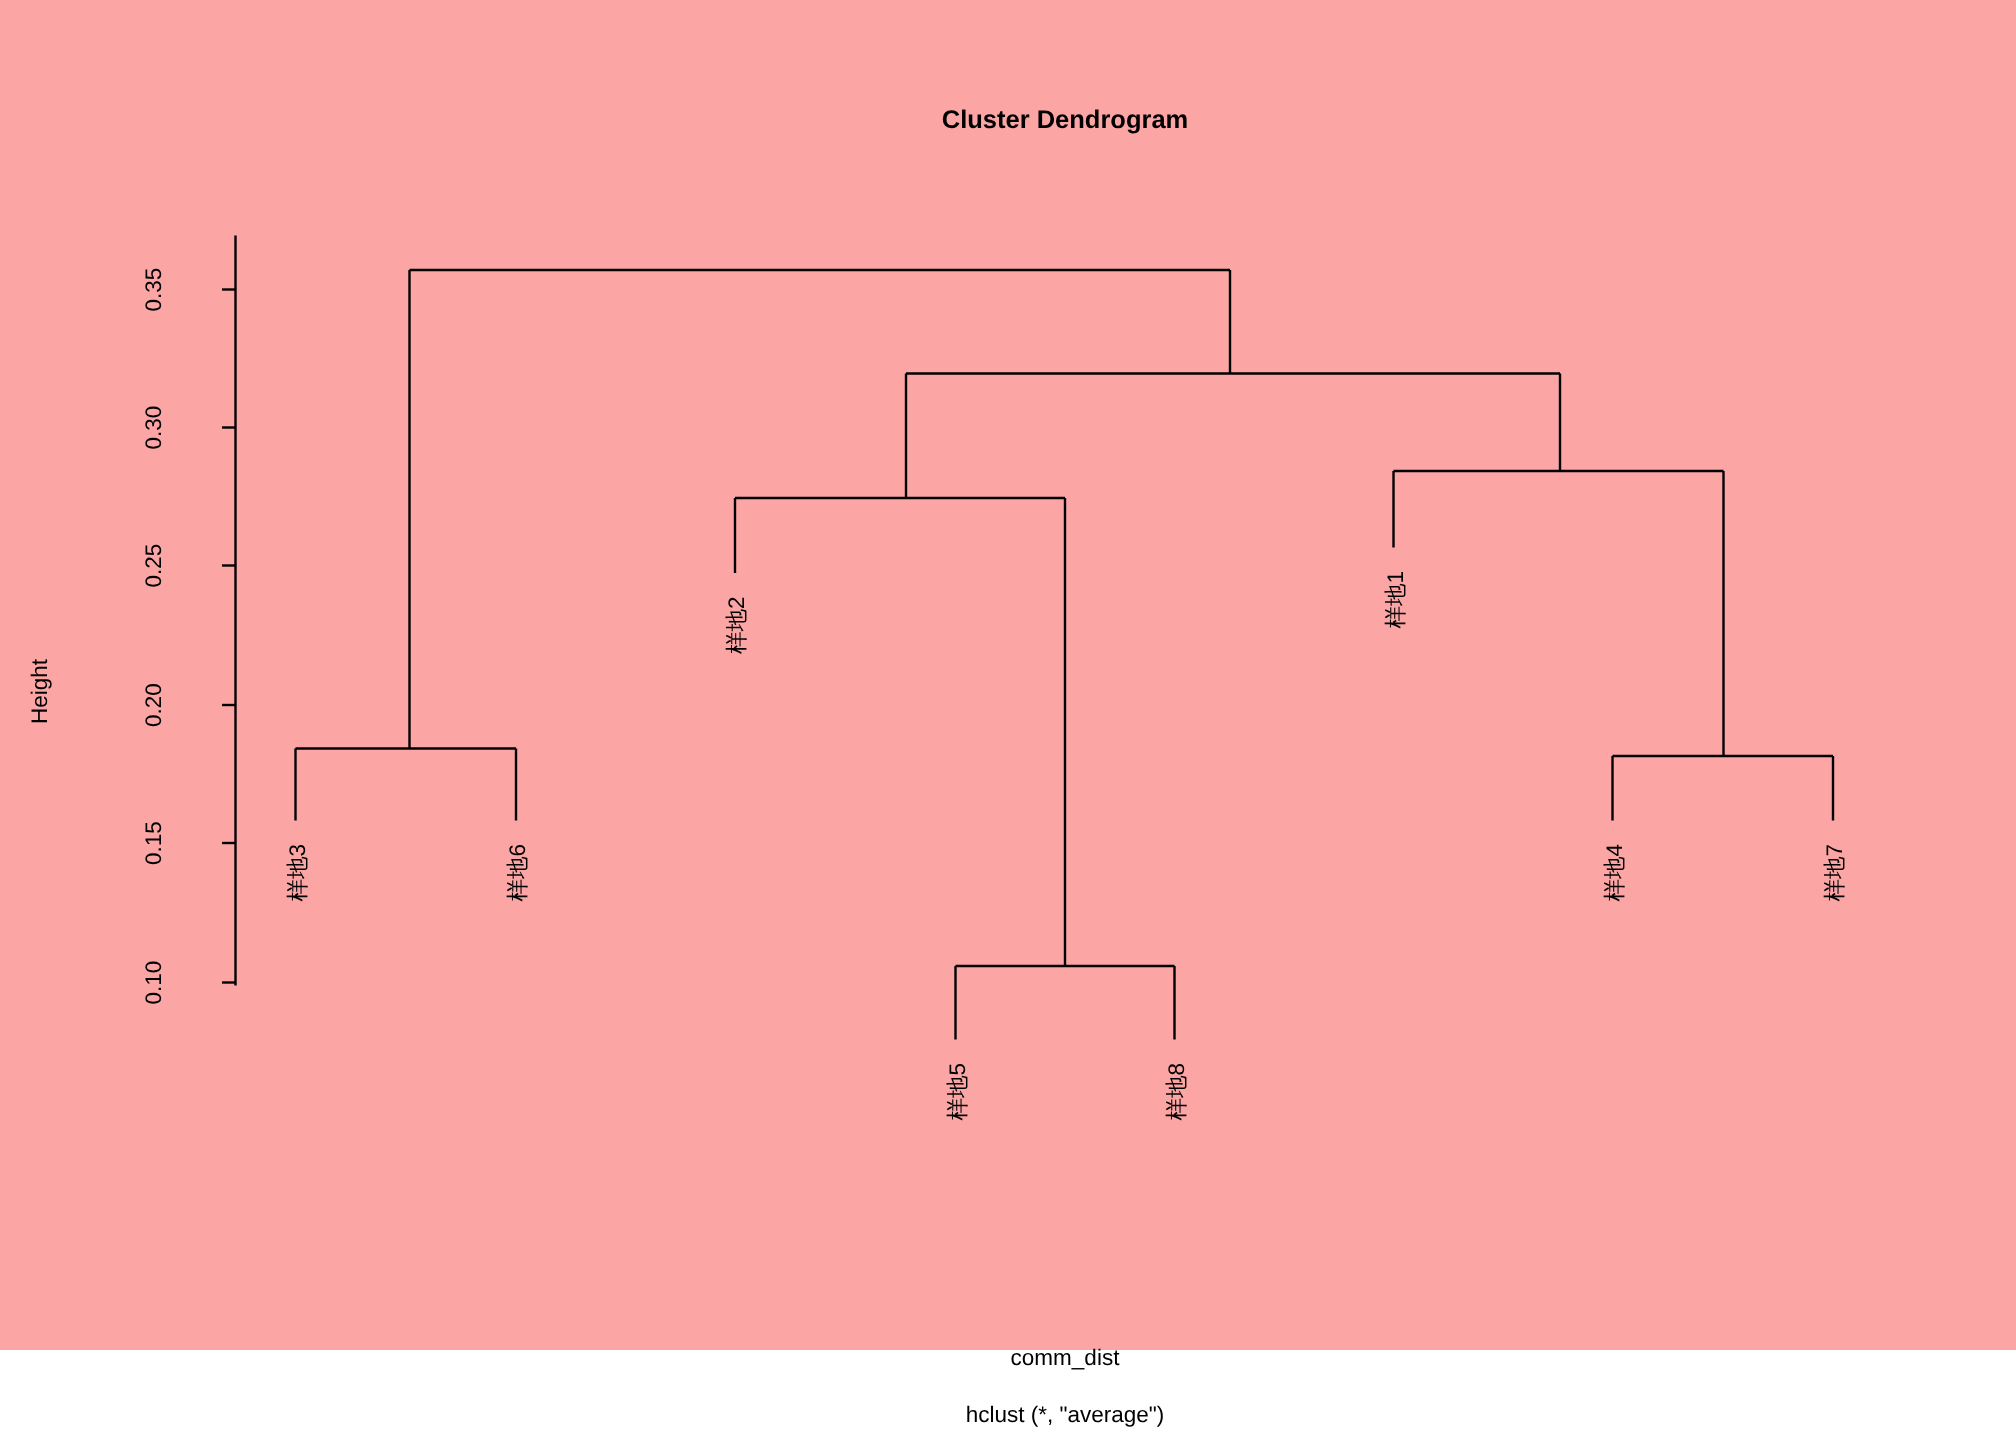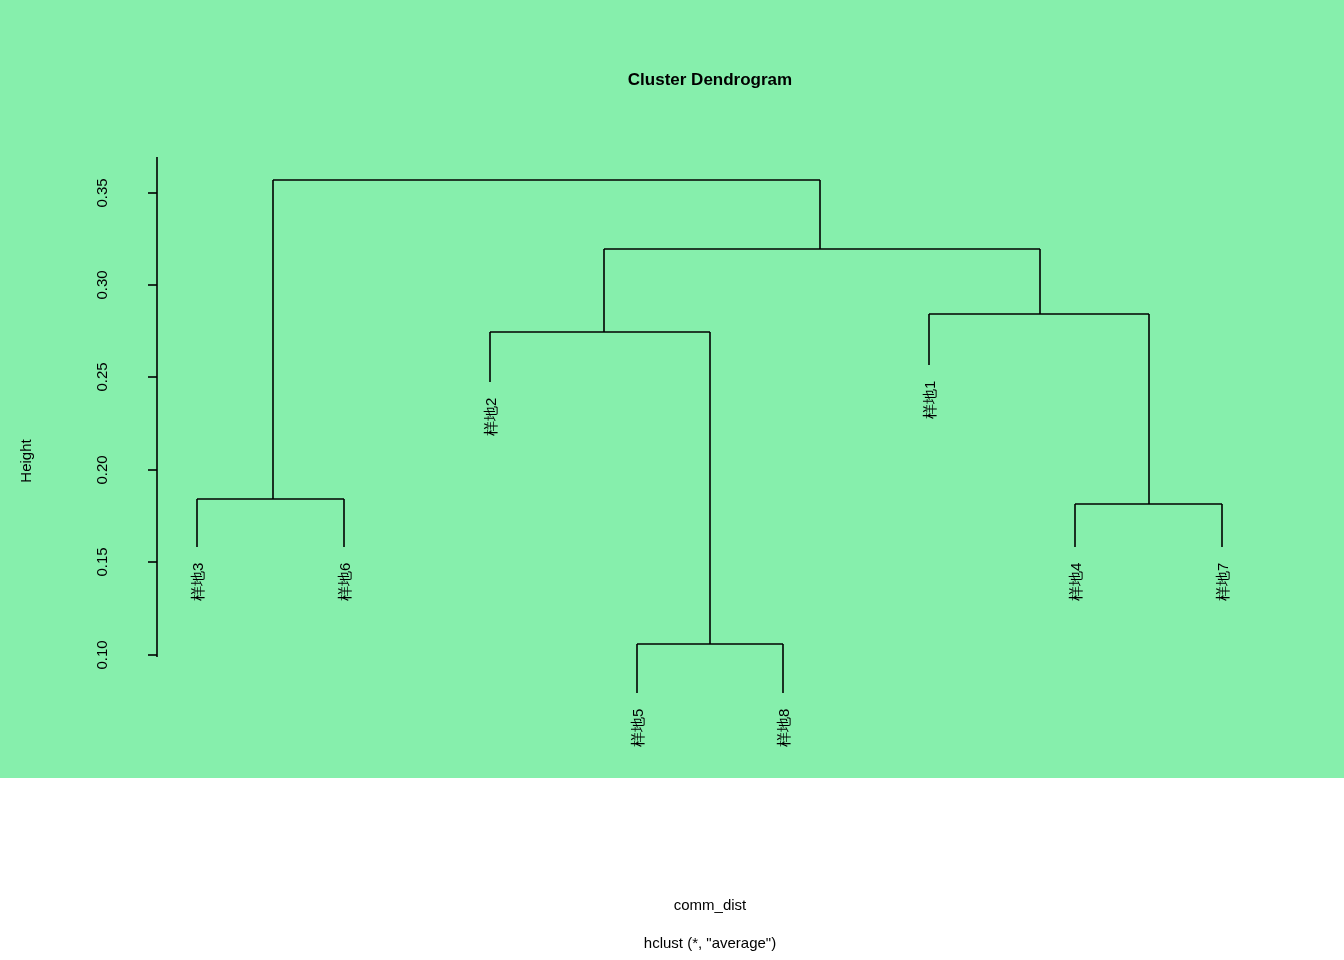--- a/index.html
+++ b/index.html
@@ -10,22 +10,22 @@
   body {
     width: 1344px;
     height: 960px;
     font-family: "Liberation Sans", sans-serif;
     color: #000000;
     overflow: hidden;
   }
   #plot-root {
     position: relative;
     width: 1344px;
-    height: 778px;
-    background: #86efac;
+    height: 900px;
+    background: #fca5a5;
   }
   svg.plot-svg {
     position: absolute;
     left: 0;
     top: 0;
     width: 1344px;
     height: 960px;
     display: block;
   }
   .dend-line {

